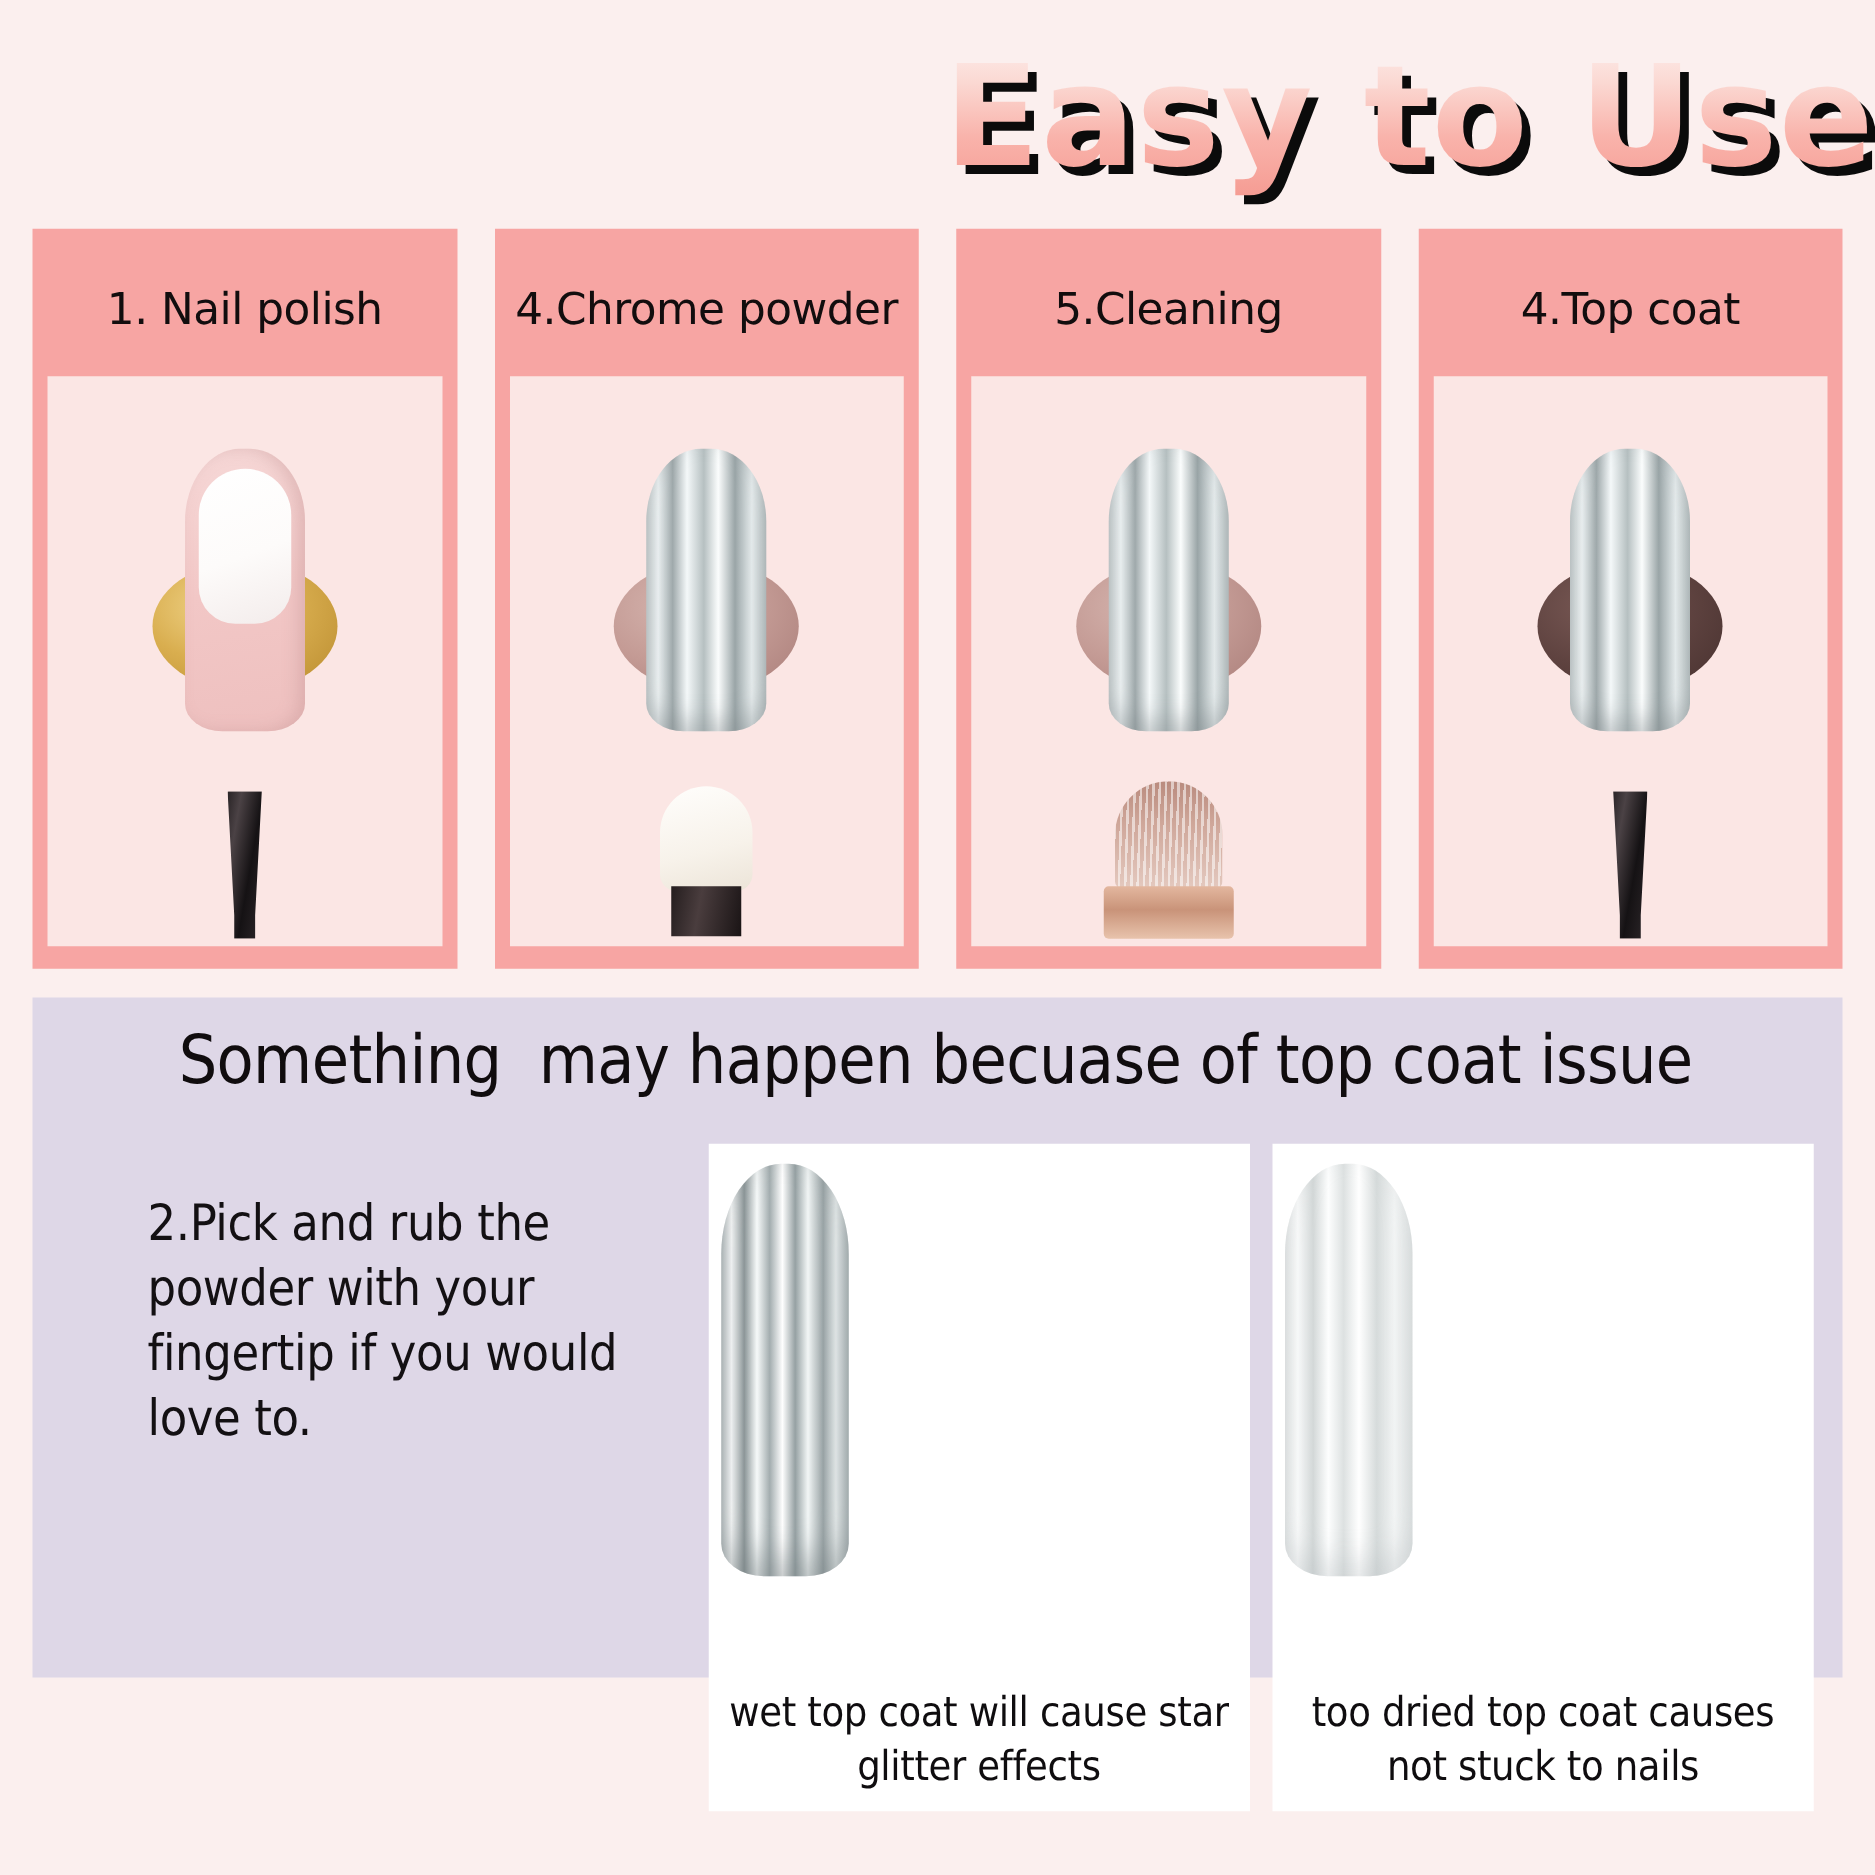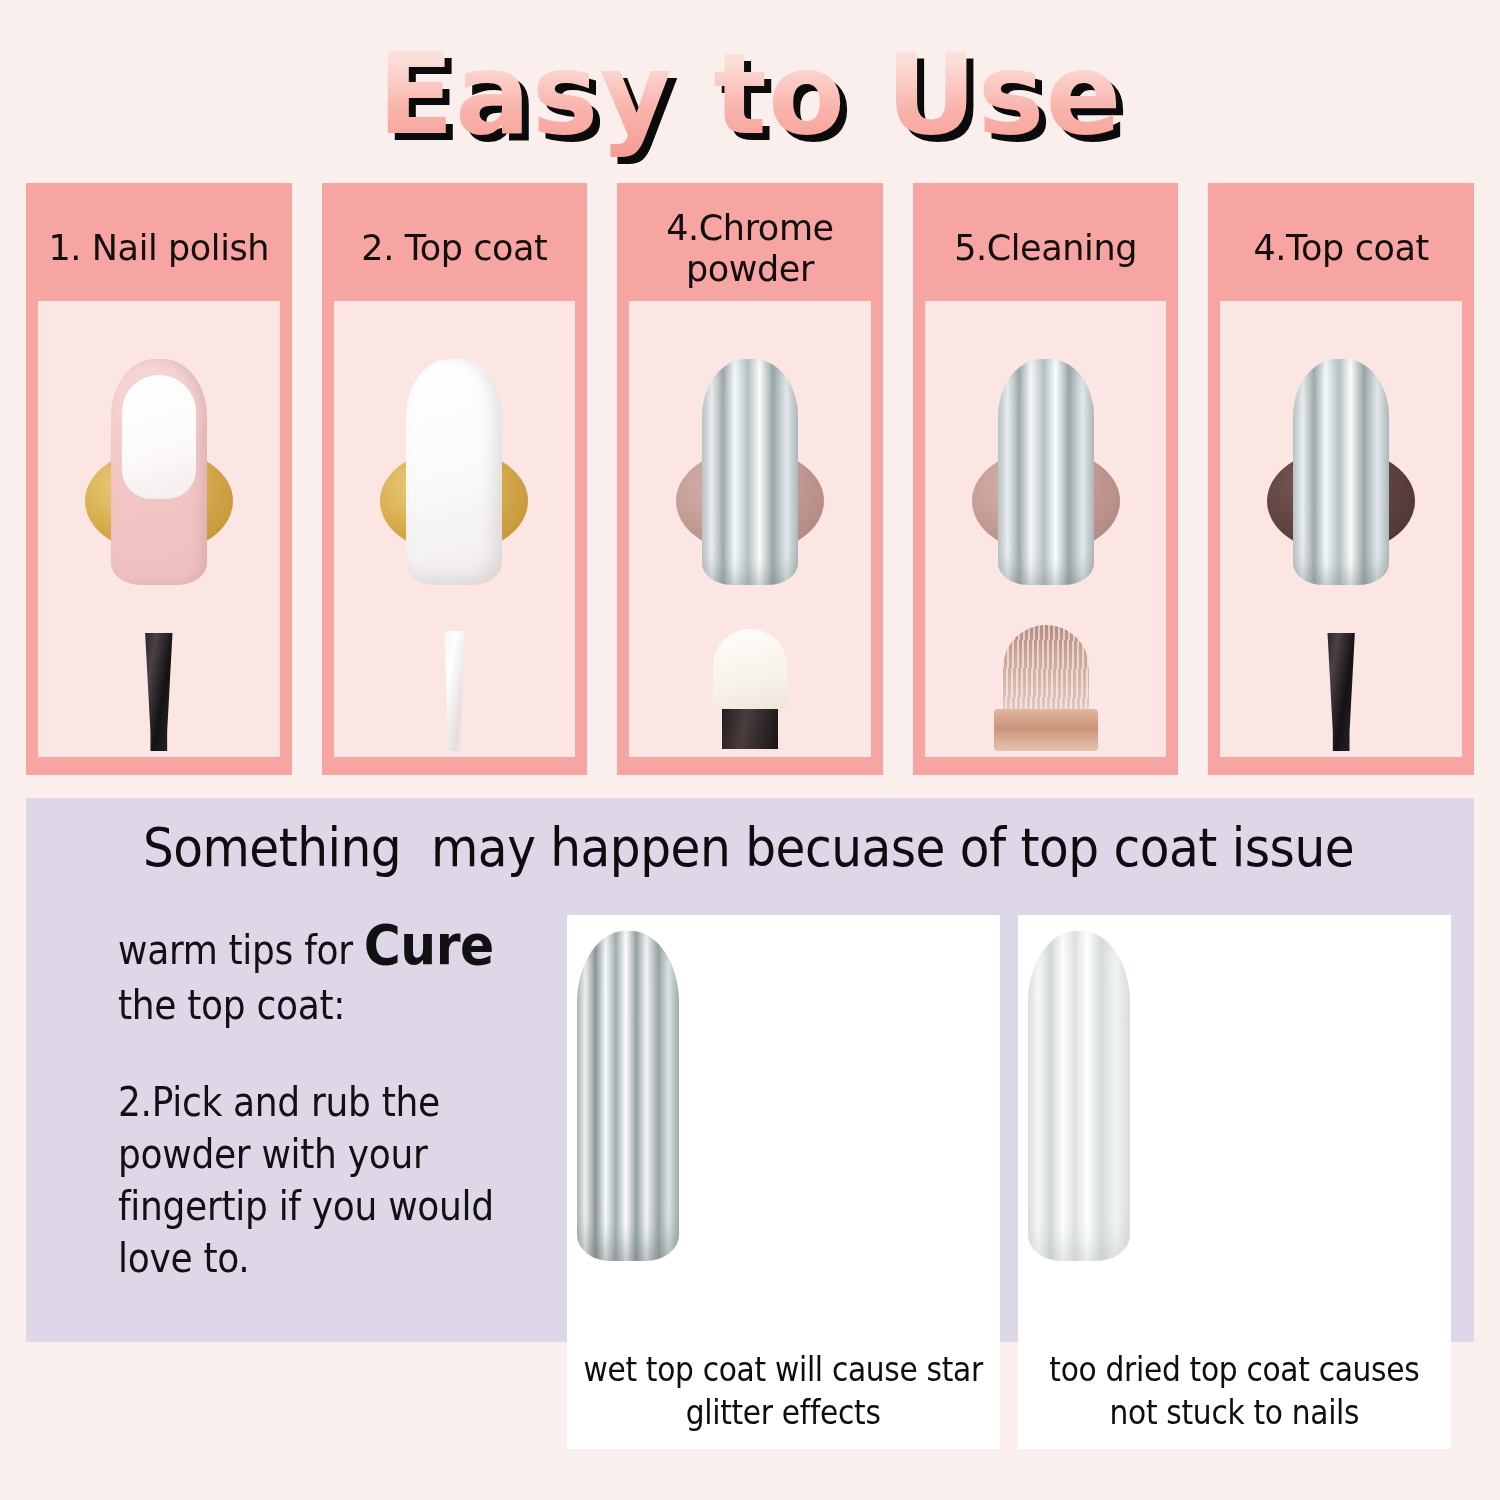--- a/index.html
+++ b/index.html
@@ -19,21 +19,21 @@
 
   
   .title-wrap {
     position: absolute;
     top: 26px;
     left: 0;
     width: 1500px;
     height: 135px;
     display: flex;
     align-items: center;
-    justify-content: center;
+    justify-content: flex-end;
   }
   .title {
     font-family: "DejaVu Sans", sans-serif;
     font-weight: bold;
     font-size: 112px;
     letter-spacing: 1px;
     line-height: 1;
     position: relative;
     color: #000;
     white-space: nowrap;
@@ -319,28 +319,20 @@
   <div class="step-card">
     <div class="step-label">1. Nail polish</div>
     <div class="photo">
       <div class="disc gold"></div>
       <div class="nail pinktip"></div>
       <div class="nail-blob"></div>
       <div class="tool cap"></div>
     </div>
   </div>
 
-  <div class="step-card">
-    <div class="step-label">2. Top coat</div>
-    <div class="photo">
-      <div class="disc gold"></div>
-      <div class="nail white"></div>
-      <div class="tool brushwhite"></div>
-    </div>
-  </div>
 
 
   <div class="step-card">
     <div class="step-label">4.Chrome
 powder</div>
     <div class="photo">
       <div class="disc rose"></div>
       <div class="nail chrome"></div>
       <div class="tool velvet">
         <div class="vtip"></div>
@@ -372,21 +364,20 @@
 
 </div>
 
 <div class="panel">
 
   <div class="panel-heading">Something  may happen becuase of top coat issue</div>
 
   <div class="panel-body">
 
     <div class="tips">
-      <div class="tips-lead"><span>warm tips for </span><span class="cure">Cure</span><span> the top coat:</span></div>
       <div class="tip">2.Pick and rub the powder with your fingertip if you would love to.</div>
     </div>
 
     <div class="examples">
 
       <div class="example-box">
         <div class="example-nail mirror"></div>
         <div class="example-caption">wet top coat will cause star glitter effects</div>
       </div>
 

